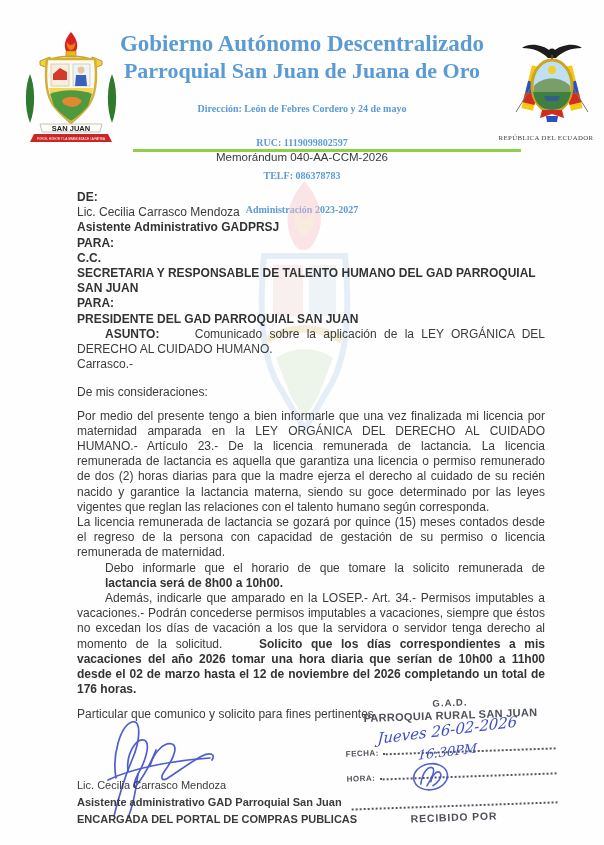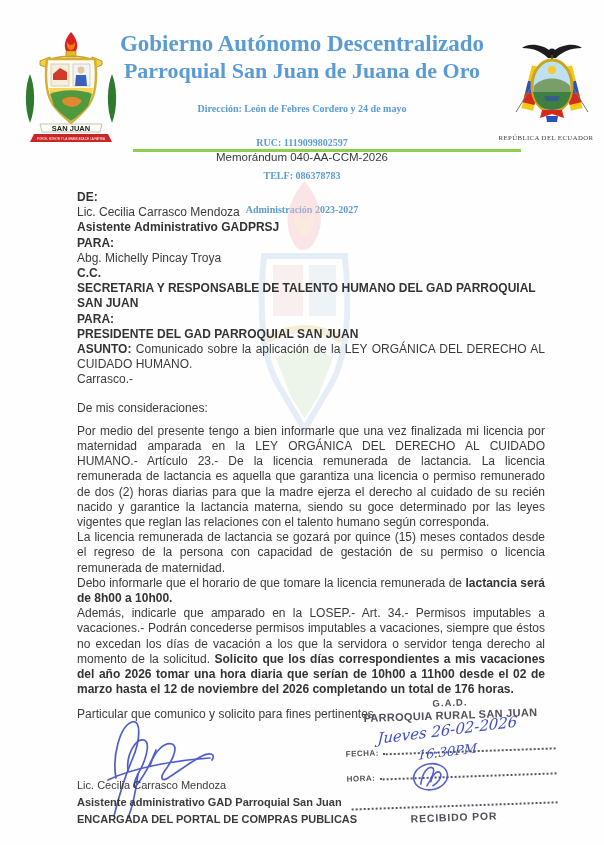--- a/index.html
+++ b/index.html
@@ -36,21 +36,21 @@
     font-size:11.5px; color:#3a3a3a;
   }
   
   .content{
     position:absolute; left:77px; top:190px; width:468px;
     font-size:12px; line-height:15.2px;
   }
   .content .ln{margin:0;}
   .content b{font-weight:bold; color:#333;}
   .just{text-align:justify; margin:0;}
-  .just span,.just b{white-space:pre-wrap;}
+  .just span,.just b{white-space:pre-wrap;margin-left:28px;}
   .gap-sm{height:13px;} .gap-par{height:8px;} .gap-close{height:9px;}
   
   .sig-svg{position:absolute; left:98px; top:716px;}
   .sig-block{
     position:absolute; left:77px; top:777px; width:330px;
     font-size:11px; line-height:17px;
   }
   
   .stamp{
     position:absolute; left:346px; top:697px; width:212px;
@@ -145,35 +145,34 @@
     <rect x="58" y="58" width="18" height="34" fill="#dbe6f2"></rect>
   </svg>
 
   <div class="memo-number">Memorándum 040-AA-CCM-2026</div>
 
   <div class="content">
     <div class="ln"><b>DE:</b></div>
     <div class="ln">Lic. Cecilia Carrasco Mendoza</div>
     <div class="ln"><b>Asistente Administrativo GADPRSJ</b></div>
     <div class="ln"><b>PARA:</b></div>
-    <div class="ln">Abg. Michelly Pincay Troya</div>
     <div class="ln"><b>C.C.</b></div>
     <div class="ln"><b>SECRETARIA Y RESPONSABLE DE TALENTO HUMANO DEL GAD PARROQUIAL SAN JUAN</b></div>
     <div class="ln"><b>PARA:</b></div>
     <div class="ln"><b>PRESIDENTE DEL GAD PARROQUIAL SAN JUAN</b></div>
     <p class="just"><b>ASUNTO:</b><span> Comunicado sobre la aplicación de la LEY ORGÁNICA DEL DERECHO AL CUIDADO HUMANO.</span></p>
     <div class="ln">Carrasco.-</div>
 
     <div class="gap-sm"></div>
     <div class="ln">De mis consideraciones:</div>
     <div class="gap-par"></div>
 
     <p class="just">Por medio del presente tengo a bien informarle que una vez finalizada mi licencia por maternidad amparada en la LEY ORGÁNICA DEL DERECHO AL CUIDADO HUMANO.- Artículo 23.- De la licencia remunerada de lactancia. La licencia remunerada de lactancia es aquella que garantiza una licencia o permiso remunerado de dos (2) horas diarias para que la madre ejerza el derecho al cuidado de su recién nacido y garantice la lactancia materna, siendo su goce determinado por las leyes vigentes que reglan las relaciones con el talento humano según corresponda.</p>
     <p class="just">La licencia remunerada de lactancia se gozará por quince (15) meses contados desde el regreso de la persona con capacidad de gestación de su permiso o licencia remunerada de maternidad.</p>
-    <p class="just"><span>Debo informarle que el horario de que tomare la licencia remunerada de </span><b>lactancia será de 8h00 a 10h00.</b></p>
+    <p class="just"><span>Debo informarle que el horario de que tomare la solicito remunerada de </span><b>lactancia será de 8h00 a 10h00.</b></p>
     <p class="just"><span>Además, indicarle que amparado en la LOSEP.- Art. 34.- Permisos imputables a vacaciones.- Podrán concederse permisos imputables a vacaciones, siempre que éstos no excedan los días de vacación a los que la servidora o servidor tenga derecho al momento de la solicitud. </span><b>Solicito que los días correspondientes a mis vacaciones del año 2026 tomar una hora diaria que serían de 10h00 a 11h00 desde el 02 de marzo hasta el 12 de noviembre del 2026 completando un total de 176 horas.</b></p>
 
     <div class="gap-close"></div>
     <div class="ln">Particular que comunico y solicito para fines pertinentes.</div>
   </div>
 
   <svg class="sig-svg" width="130" height="105" viewBox="0 0 130 105">
     <g fill="none" stroke="#4250c8" stroke-width="1.7" stroke-linecap="round" opacity=".92">
       <path d="M18 62 C14 40 22 10 34 6 C44 3 42 26 34 44 C28 58 20 84 16 100"></path>
       <path d="M30 55 C28 38 38 22 46 24 C54 27 46 48 40 58 C36 66 34 74 38 70 C46 60 54 44 58 34"></path>

